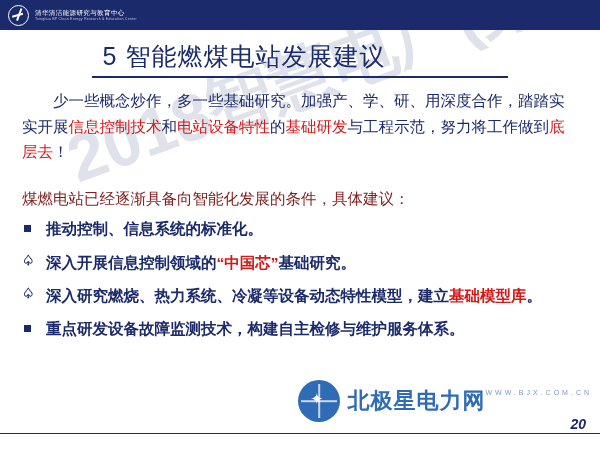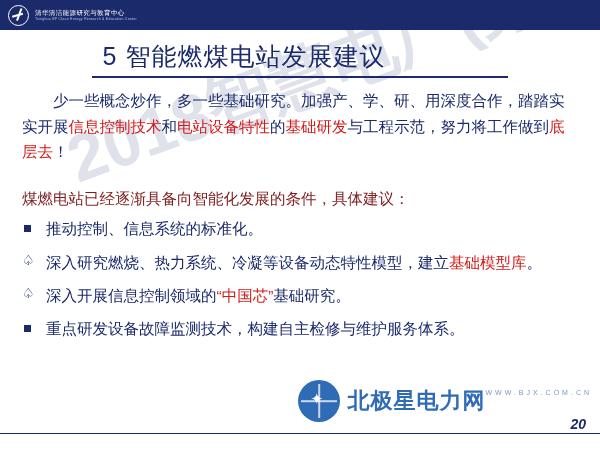--- a/index.html
+++ b/index.html
@@ -204,20 +204,21 @@
     line-height: 1.6;
     color: #7f1d1d;
     margin: 22px 0 6px 0;
   }
   .red { color: #d31919; }
 
   ul.bullets {
     list-style: none;
     margin: 4px 0 0 0;
     padding: 0;
+    font-weight: bold;
   }
   ul.bullets li {
     position: relative;
     padding-left: 24px;
     margin-bottom: 10px;
     font-size: 15.5px;
     line-height: 1.5;
     color: #1b2a6b;
   }
   .mk-square::before {
@@ -279,22 +280,22 @@
   <div class="title-underline"></div>
 
   <div class="content">
 
     <p class="para"><span>少一些概念炒作，多一些基础研究。加强产、学、研、用深度合作，踏踏实实开展</span><span class="red">信息控制技术</span><span>和</span><span class="red">电站设备特性</span><span>的</span><span class="red">基础研发</span><span>与工程示范，努力将工作做到</span><span class="red">底层去</span><span>！</span></p>
 
     <p class="para-2">煤燃电站已经逐渐具备向智能化发展的条件，具体建议：</p>
 
     <ul class="bullets">
       <li class="mk-square"><span>推动控制、信息系统的标准化。</span></li>
+      <li class="mk-spade"><span>深入开展信息控制领域的</span><span class="quoted">“中国芯”</span><span>基础研究。</span></li>
       <li class="mk-spade"><span>深入研究燃烧、热力系统、冷凝等设备动态特性模型，建立</span><span class="quoted">基础模型库</span><span>。</span></li>
-      <li class="mk-spade"><span>深入开展信息控制领域的</span><span class="quoted">“中国芯”</span><span>基础研究。</span></li>
       <li class="mk-square"><span>重点研发设备故障监测技术，构建自主检修与维护服务体系。</span></li>
     </ul>
   </div>
 
   <div class="wm-brand">
     <div class="wm-globe">
       <span class="wm-star">✦</span>
     </div>
     <div class="wm-brand-text">
       <span class="wm-brand-cn">北极星电力网</span>

